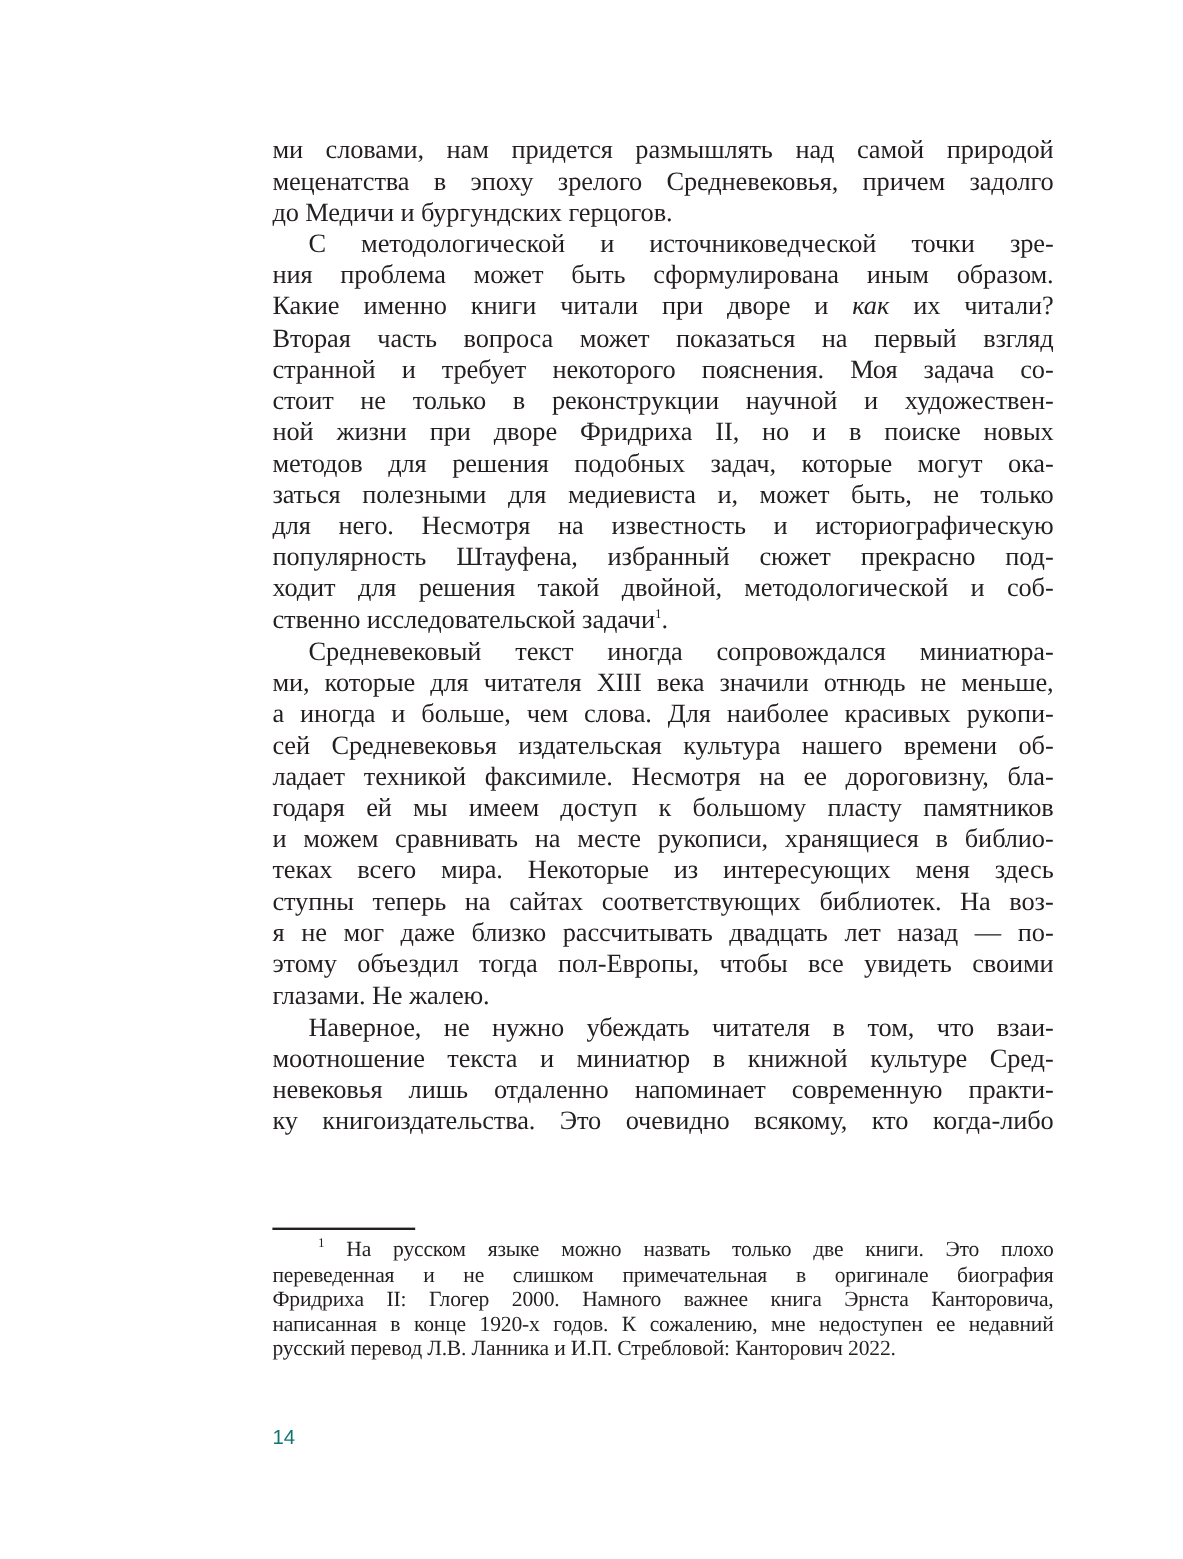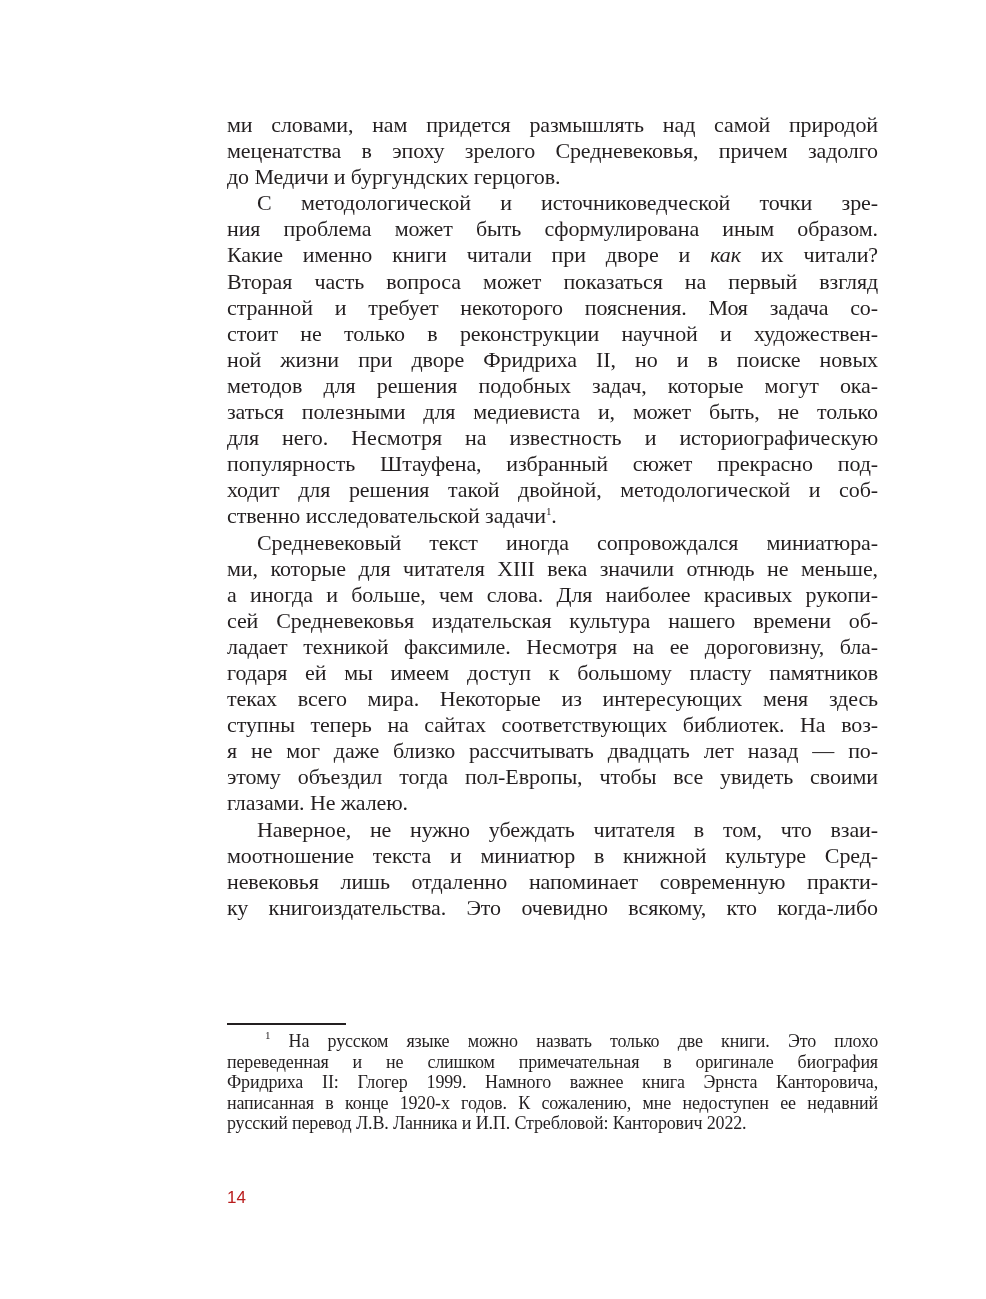--- a/index.html
+++ b/index.html
@@ -78,21 +78,21 @@
     }
     .footer {
       position: absolute;
       left: 183px;
       top: 1186px;
       width: 651px;
       height: 24px;
       font-family: "Liberation Sans", "DejaVu Sans", sans-serif;
       font-size: 17px;
       line-height: 24px;
-      color: #b91c1c;
+      color: #0f766e;
     }
     .footer .page-num {
       position: absolute;
       left: 0;
       top: 0;
     }
     .footer .running-title {
       position: absolute;
       right: 0;
       top: 0;
@@ -128,20 +128,21 @@
       <span class="line last"><span>ственно исследовательской задачи</span><sup class="fnref">1</sup><span>.</span></span>
     </div>
 
     <div>
       <span class="line indent">Средневековый текст иногда сопровождался миниатюра-</span>
       <span class="line">ми, которые для читателя XIII века значили отнюдь не меньше,</span>
       <span class="line">а иногда и больше, чем слова. Для наиболее красивых рукопи-</span>
       <span class="line">сей Средневековья издательская культура нашего времени об-</span>
       <span class="line">ладает техникой факсимиле. Несмотря на ее дороговизну, бла-</span>
       <span class="line">годаря ей мы имеем доступ к большому пласту памятников</span>
+      <span class="line">и можем сравнивать на месте рукописи, хранящиеся в библио-</span>
       <span class="line">теках всего мира. Некоторые из интересующих меня здесь</span>
       <span class="line">ступны теперь на сайтах соответствующих библиотек. На воз-</span>
       <span class="line">я не мог даже близко рассчитывать двадцать лет назад — по-</span>
       <span class="line">этому объездил тогда пол-Европы, чтобы все увидеть своими</span>
       <span class="line last">глазами. Не жалею.</span>
     </div>
 
     <div>
       <span class="line indent">Наверное, не нужно убеждать читателя в том, что взаи-</span>
       <span class="line">моотношение текста и миниатюр в книжной культуре Сред-</span>
@@ -149,21 +150,21 @@
       <span class="line">ку книгоиздательства. Это очевидно всякому, кто когда-либо</span>
     </div>
   </div>
 
   <div class="fn-rule"></div>
 
   <div class="footnotes">
     <div>
       <span class="line indent"><sup class="fnref">1</sup><span> На русском языке можно назвать только две книги. Это плохо</span></span>
       <span class="line">переведенная и не слишком примечательная в оригинале биография</span>
-      <span class="line">Фридриха II: Глогер 1999. Намного важнее книга Эрнста Канторовича,</span>
+      <span class="line">Фридриха II: Глогер 2000. Намного важнее книга Эрнста Канторовича,</span>
       <span class="line">написанная в конце 1920-х годов. К сожалению, мне недоступен ее недавний</span>
       <span class="line last">русский перевод Л.В. Ланника и И.П. Стребловой: Канторович 2022.</span>
     </div>
   </div>
 
   <div class="footer">
     <span class="page-num">14</span>
   </div>
 
 </div>

